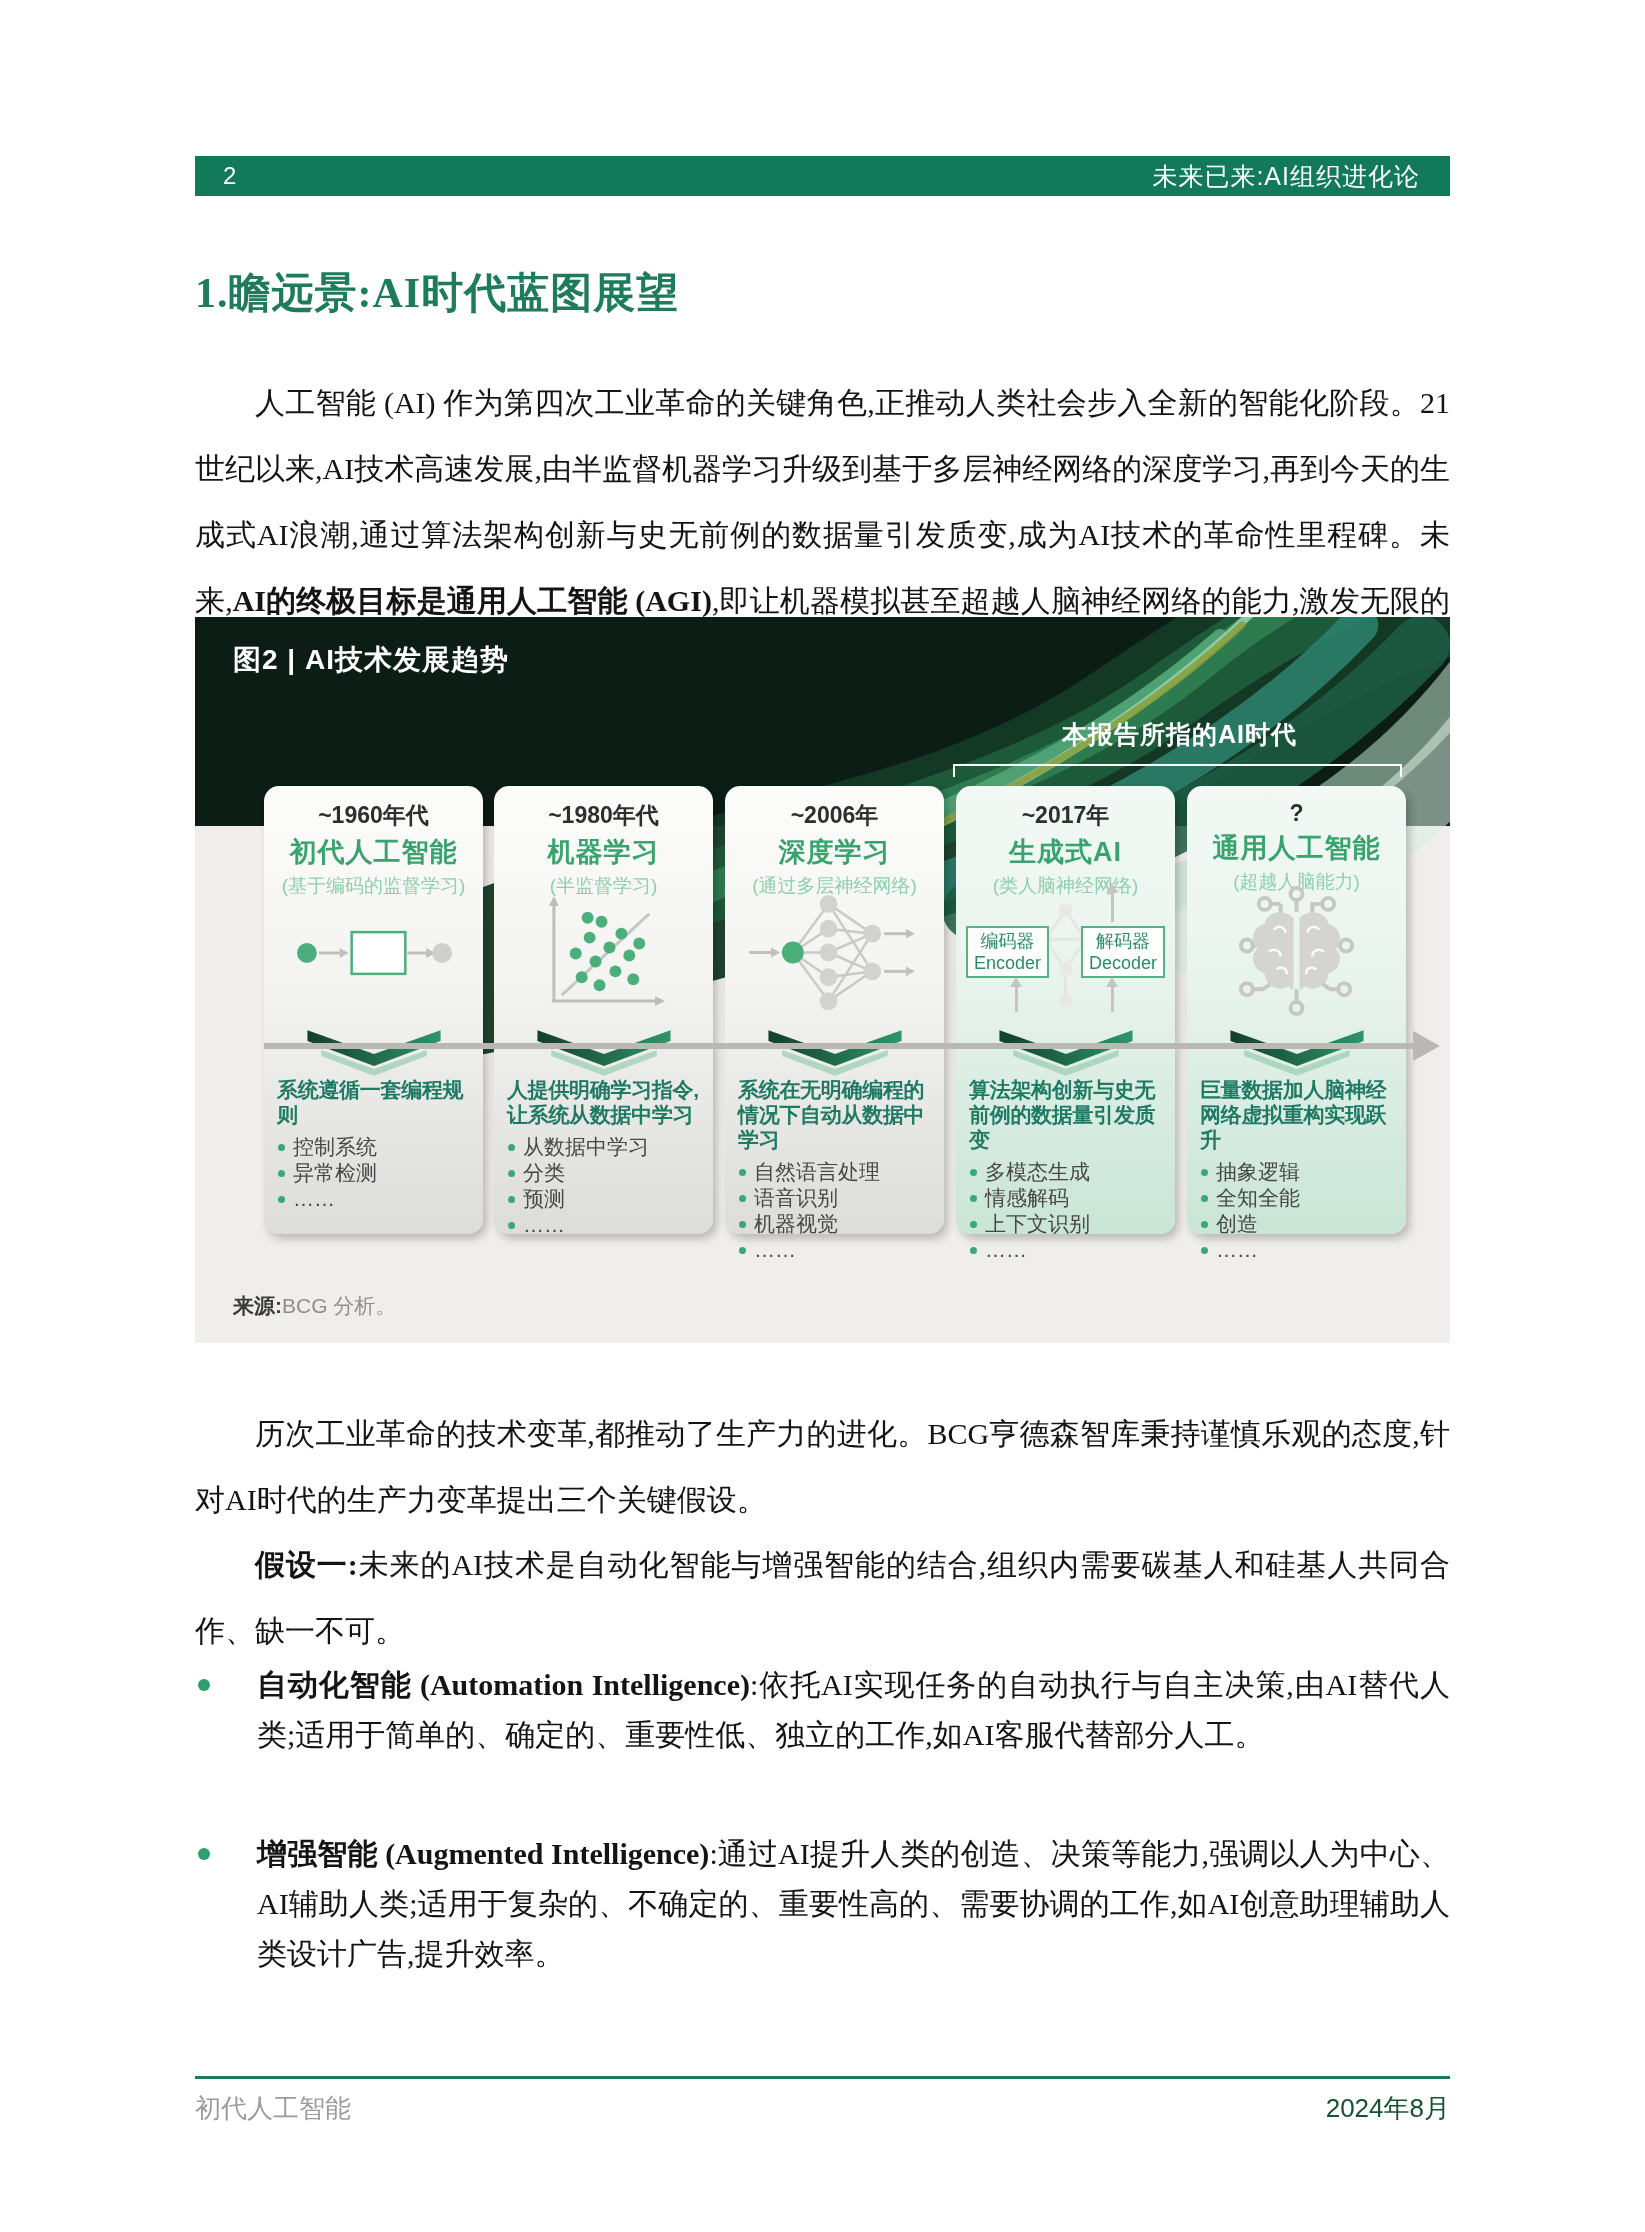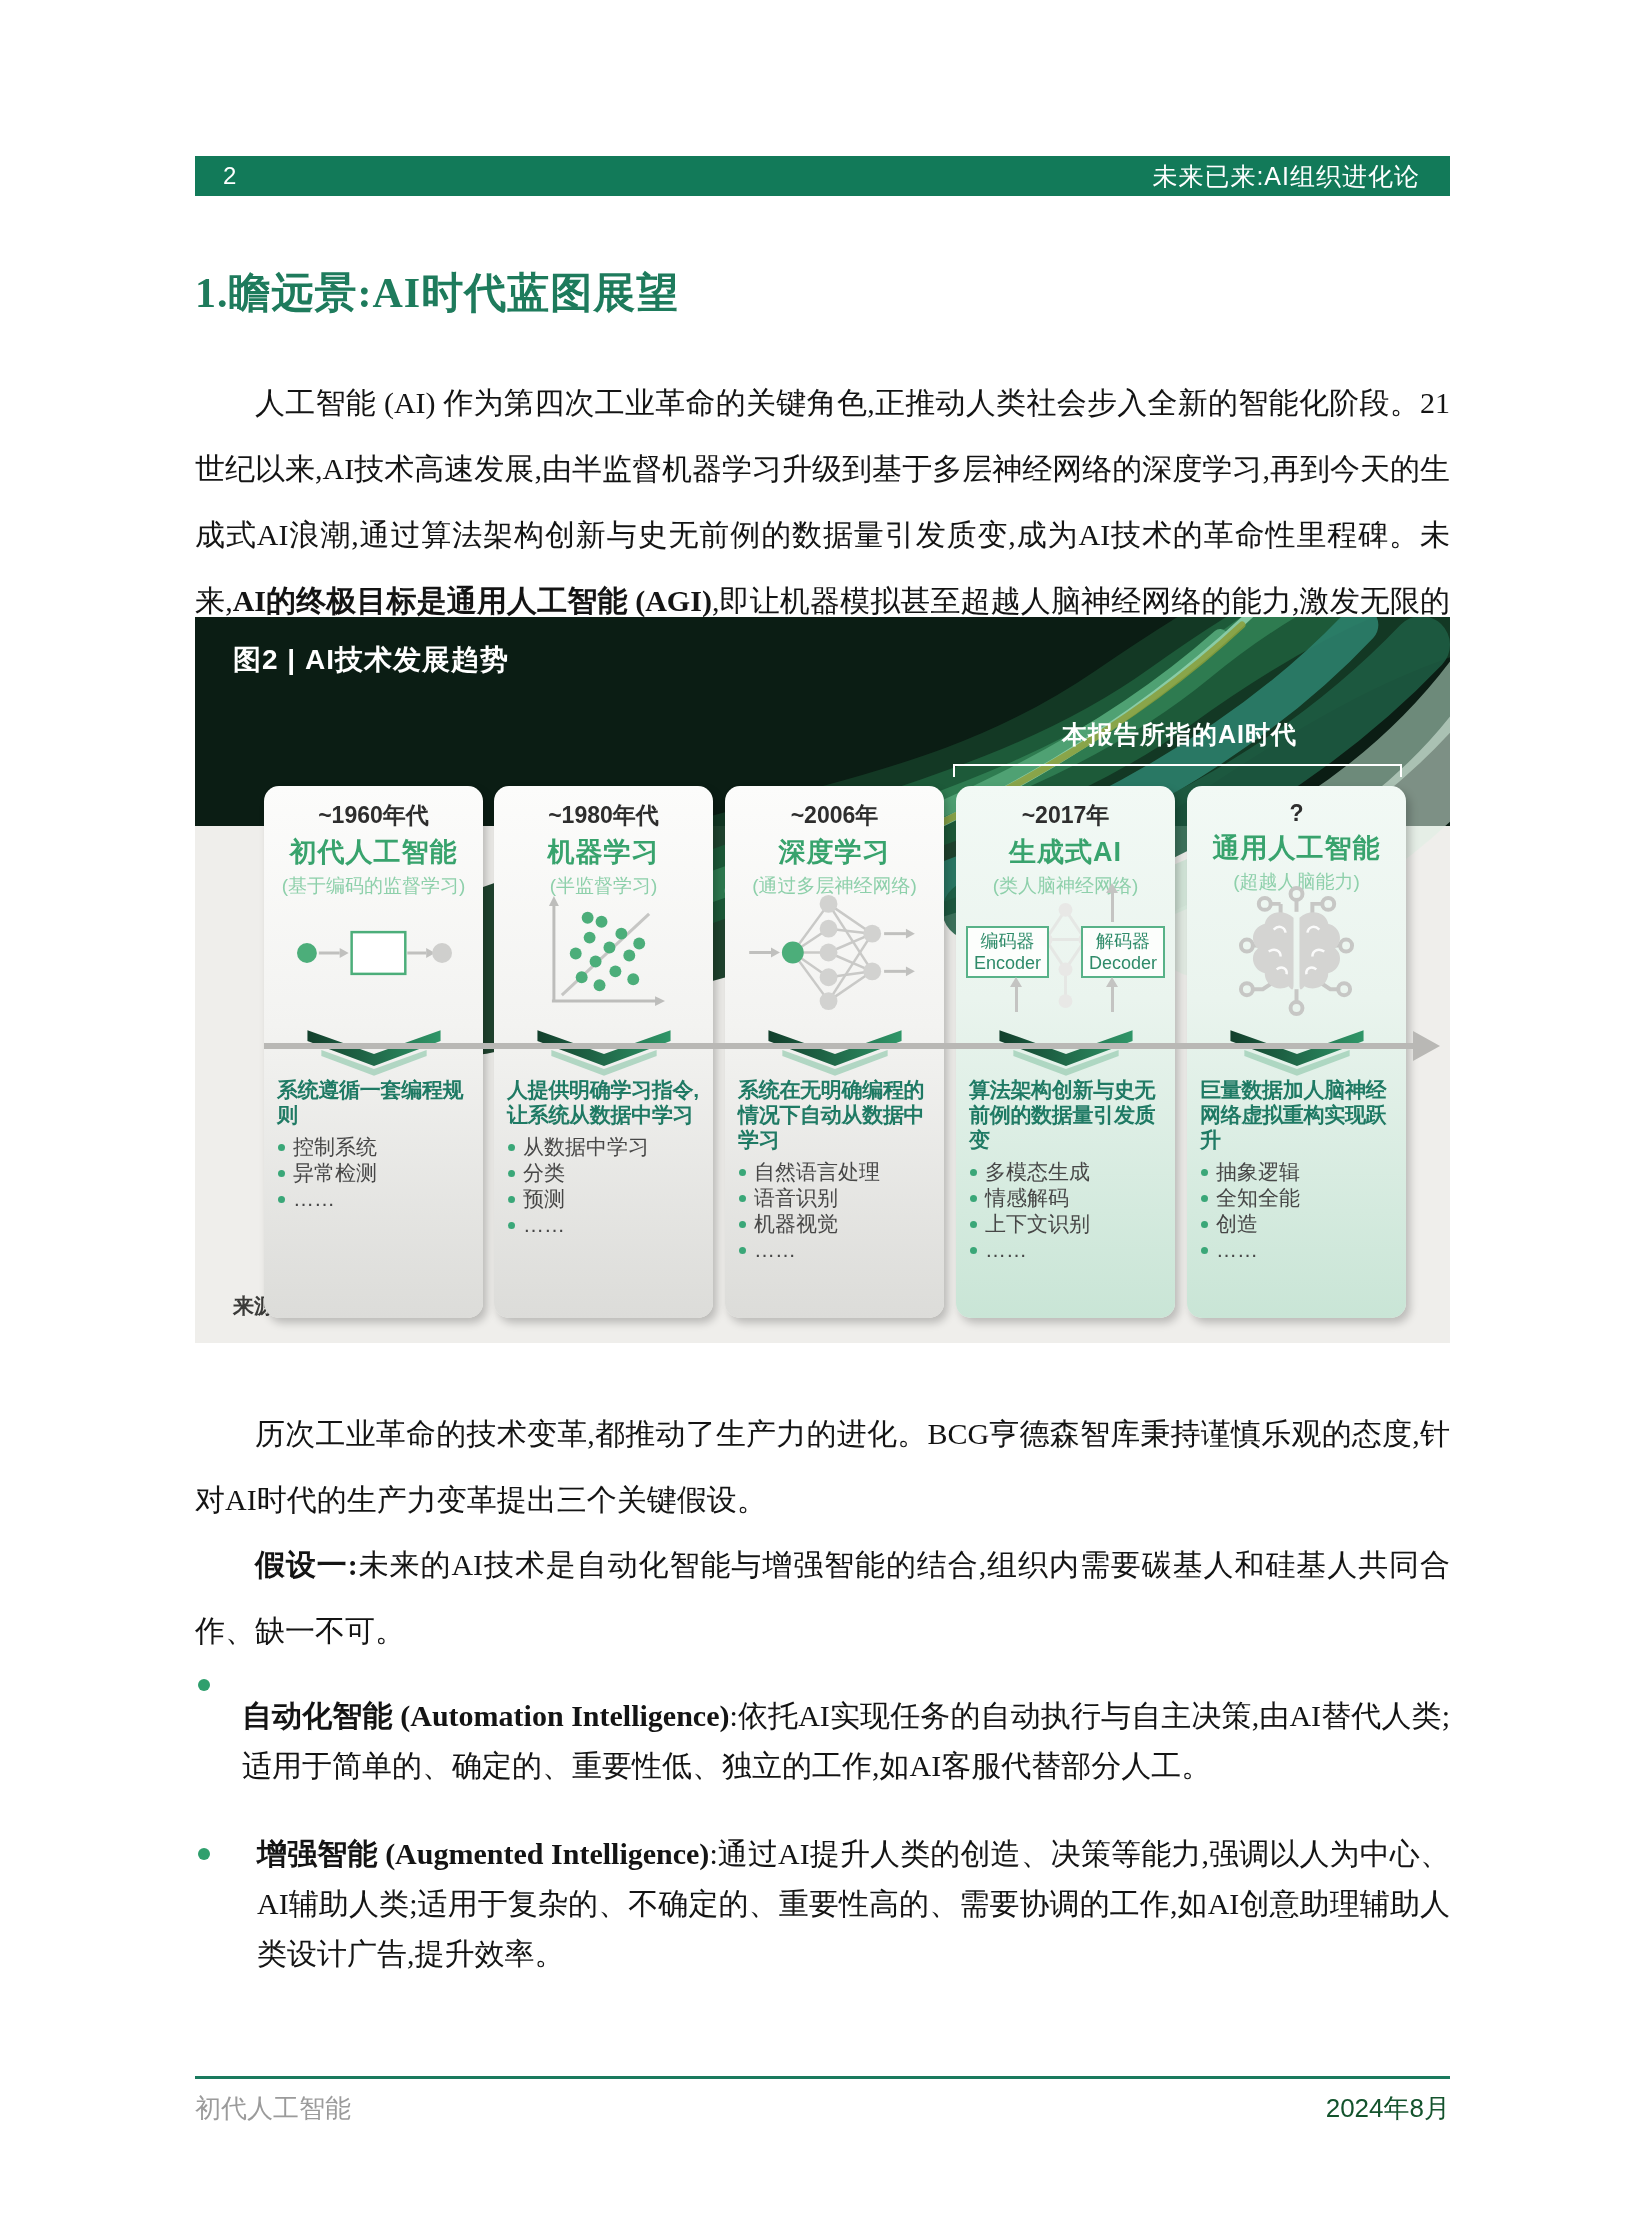--- a/index.html
+++ b/index.html
@@ -58,21 +58,21 @@
   .timeline{
     position:absolute;left:69px;top:426px;width:1152px;height:6px;
     background:#b9b8b5;z-index:2;
   }
   .timeline-head{
     position:absolute;left:1218px;top:414px;width:0;height:0;z-index:2;
     border-left:27px solid #b9b8b5;border-top:15px solid transparent;border-bottom:15px solid transparent;
   }
 
   .card{
-    position:absolute;top:169px;width:219px;height:532px;border-radius:15px;
+    position:absolute;top:169px;width:219px;height:448px;border-radius:15px;
     background:linear-gradient(180deg,#fcfcfb 0%,#f3f3f1 45%,#dcdcd9 100%);
     box-shadow:4px 5px 9px rgba(0,0,0,0.22);z-index:1;
   }
   .card.mint{background:linear-gradient(180deg,#f2f9f5 0%,#eaf4ee 40%,#c9e5d6 100%);}
   .c1{left:69px;}.c2{left:299px;}.c3{left:530px;}.c4{left:761px;}.c5{left:992px;}
 
   .card-date{margin-top:14px;text-align:center;font-size:23px;font-weight:bold;color:#2e2e2e;}
   .card-title{text-align:center;font-size:27px;font-weight:bold;color:#38a36d;margin-top:3px;letter-spacing:1px;}
   .card-caption{text-align:center;font-size:19px;color:#8ed0ab;margin-top:3px;}
   .card-icon{
@@ -451,21 +451,21 @@
 
   <div class="source">
     <b>来源:</b><span>BCG 分析。</span>
   </div>
 </div>
 
 <p class="para serif indent" style="top:1401px;margin:0;">历次工业革命的技术变革,都推动了生产力的进化。BCG亨德森智库秉持谨慎乐观的态度,针对AI时代的生产力变革提出三个关键假设。</p>
 
 <p class="para serif indent" style="top:1532px;margin:0;"><b>假设一:</b><span>未来的AI技术是自动化智能与增强智能的结合,组织内需要碳基人和硅基人共同合作、缺一不可。</span></p>
 
-<div class="list-item" style="top:1660px;flex-direction:column;">
+<div class="list-item" style="top:1660px;">
   <span class="bdot"></span>
   <div class="list-text serif"><b>自动化智能 (Automation Intelligence)</b><span>:依托AI实现任务的自动执行与自主决策,由AI替代人类;适用于简单的、确定的、重要性低、独立的工作,如AI客服代替部分人工。</span></div>
 </div>
 
 <div class="list-item" style="top:1829px;">
   <span class="bdot"></span>
   <div class="list-text serif"><b>增强智能 (Augmented Intelligence)</b><span>:通过AI提升人类的创造、决策等能力,强调以人为中心、AI辅助人类;适用于复杂的、不确定的、重要性高的、需要协调的工作,如AI创意助理辅助人类设计广告,提升效率。</span></div>
 </div>
 
 <div class="footer-line"></div>

